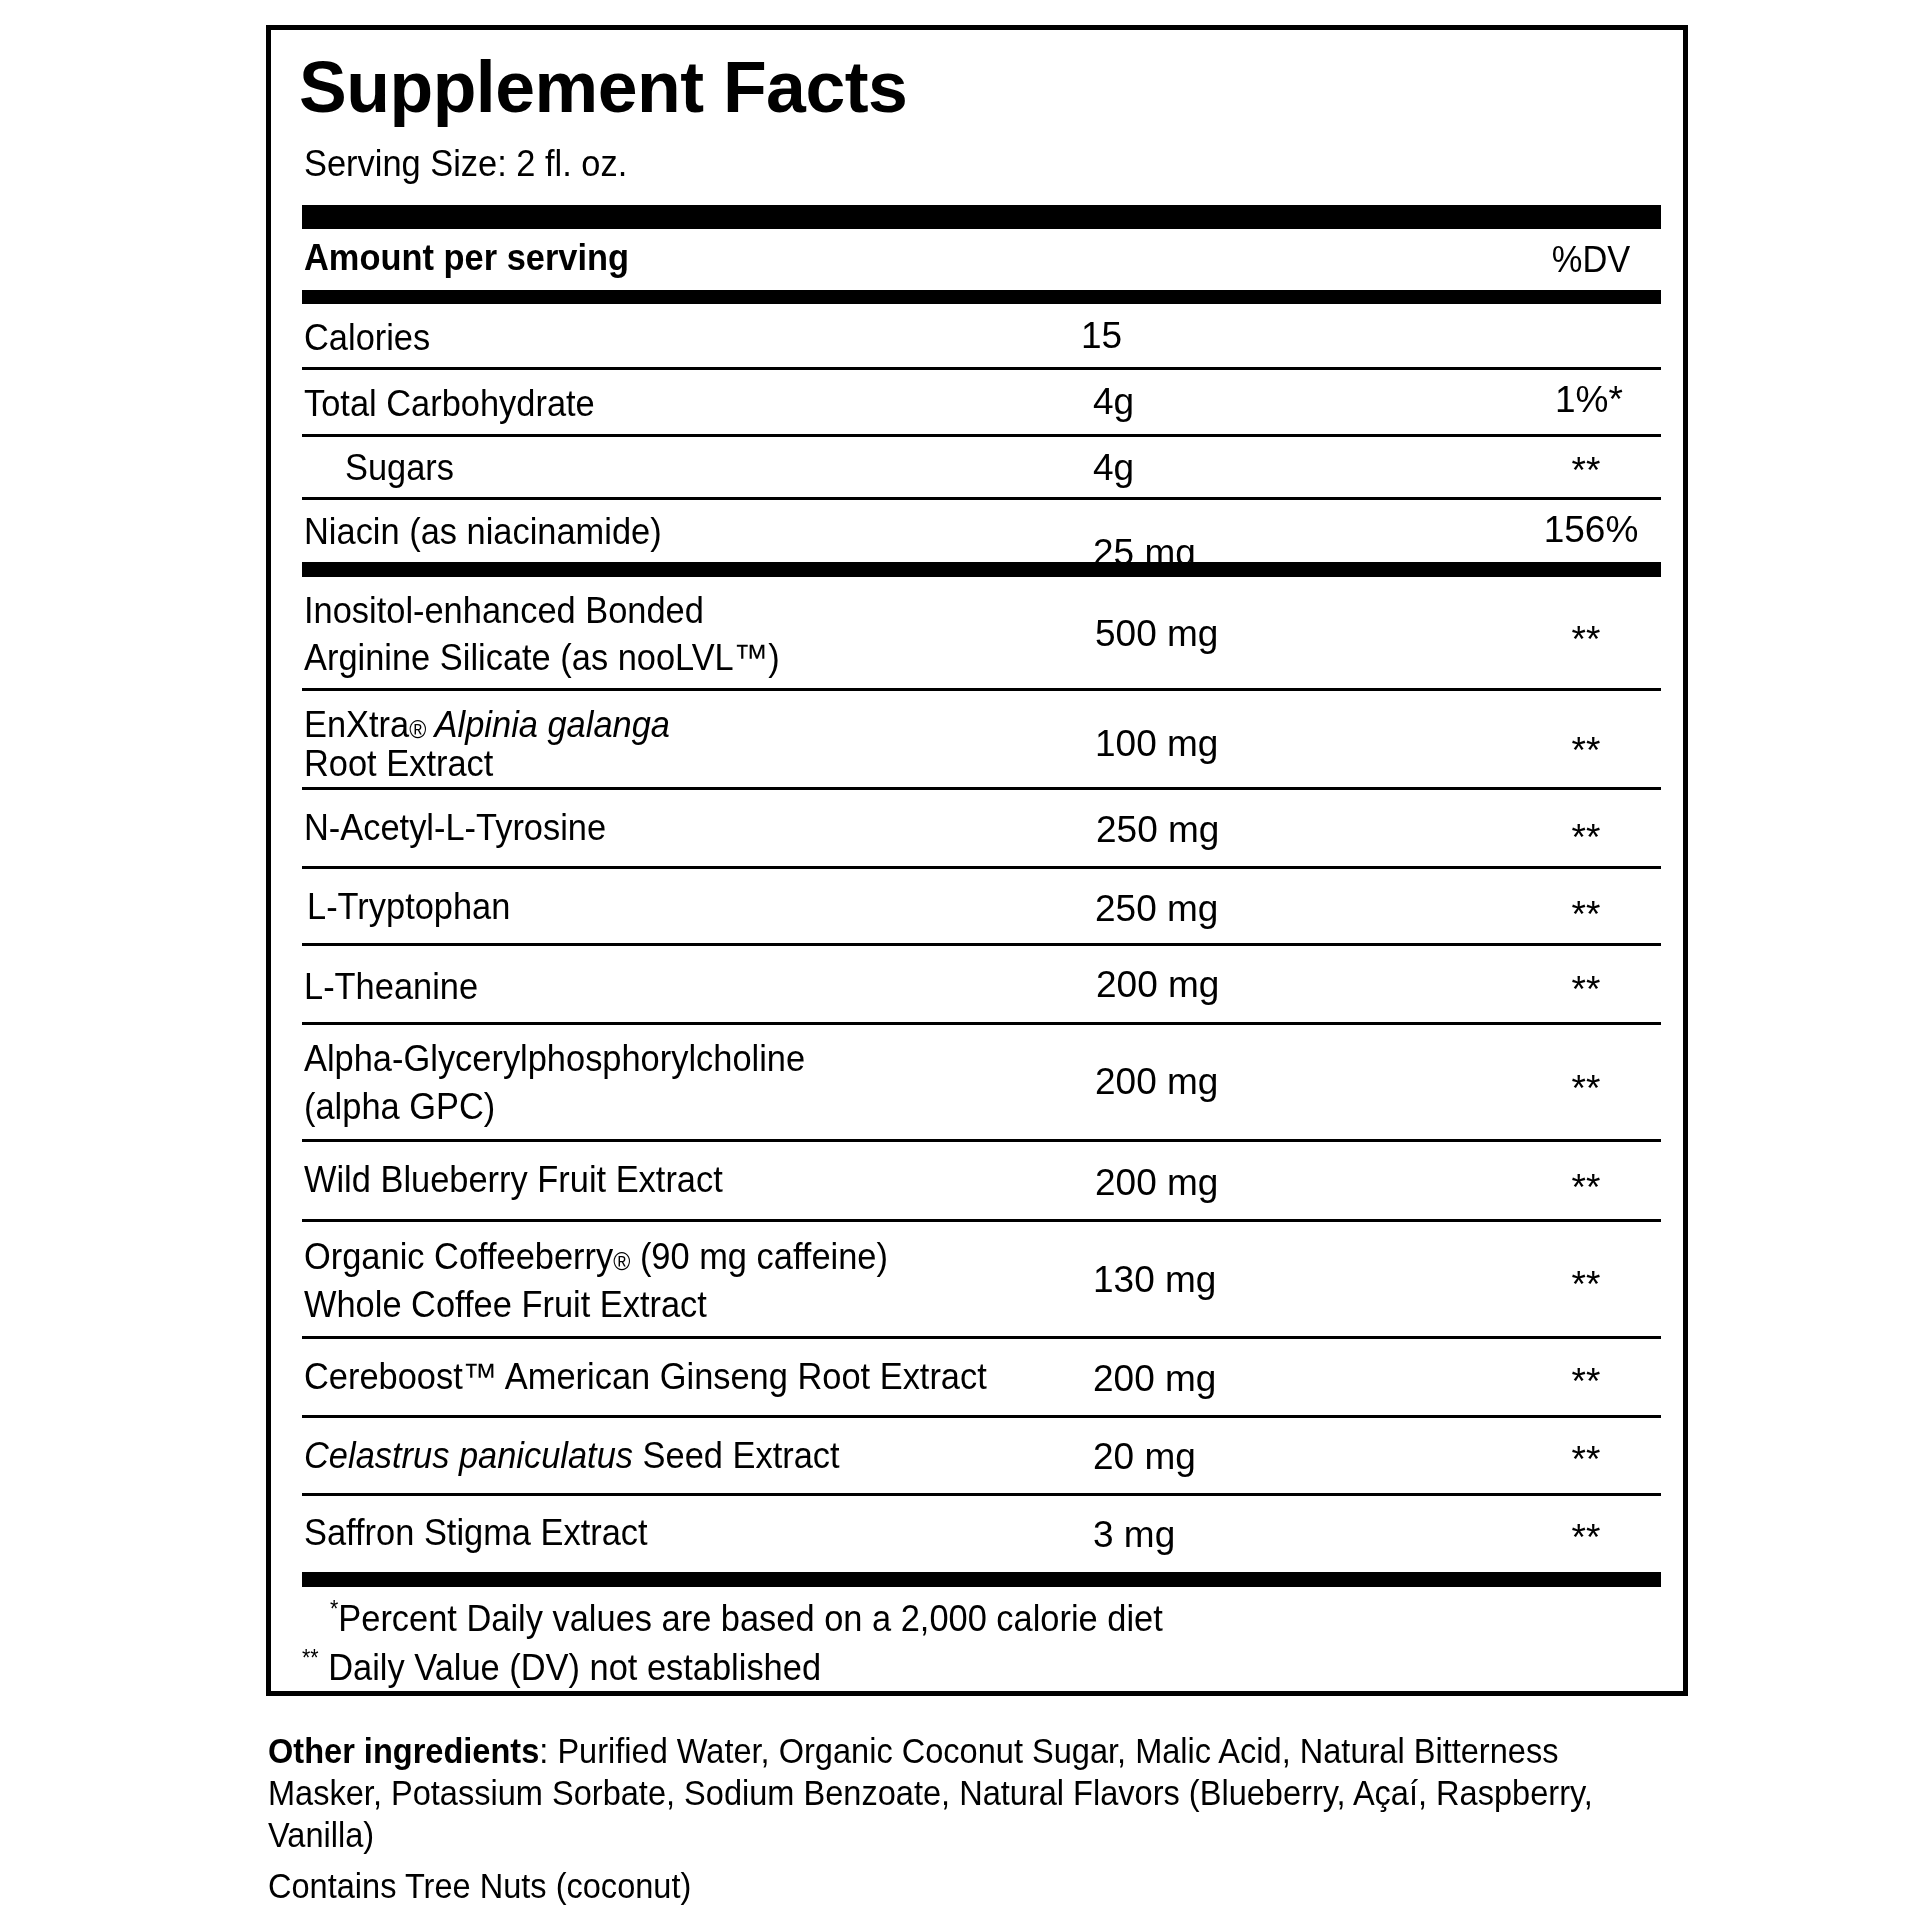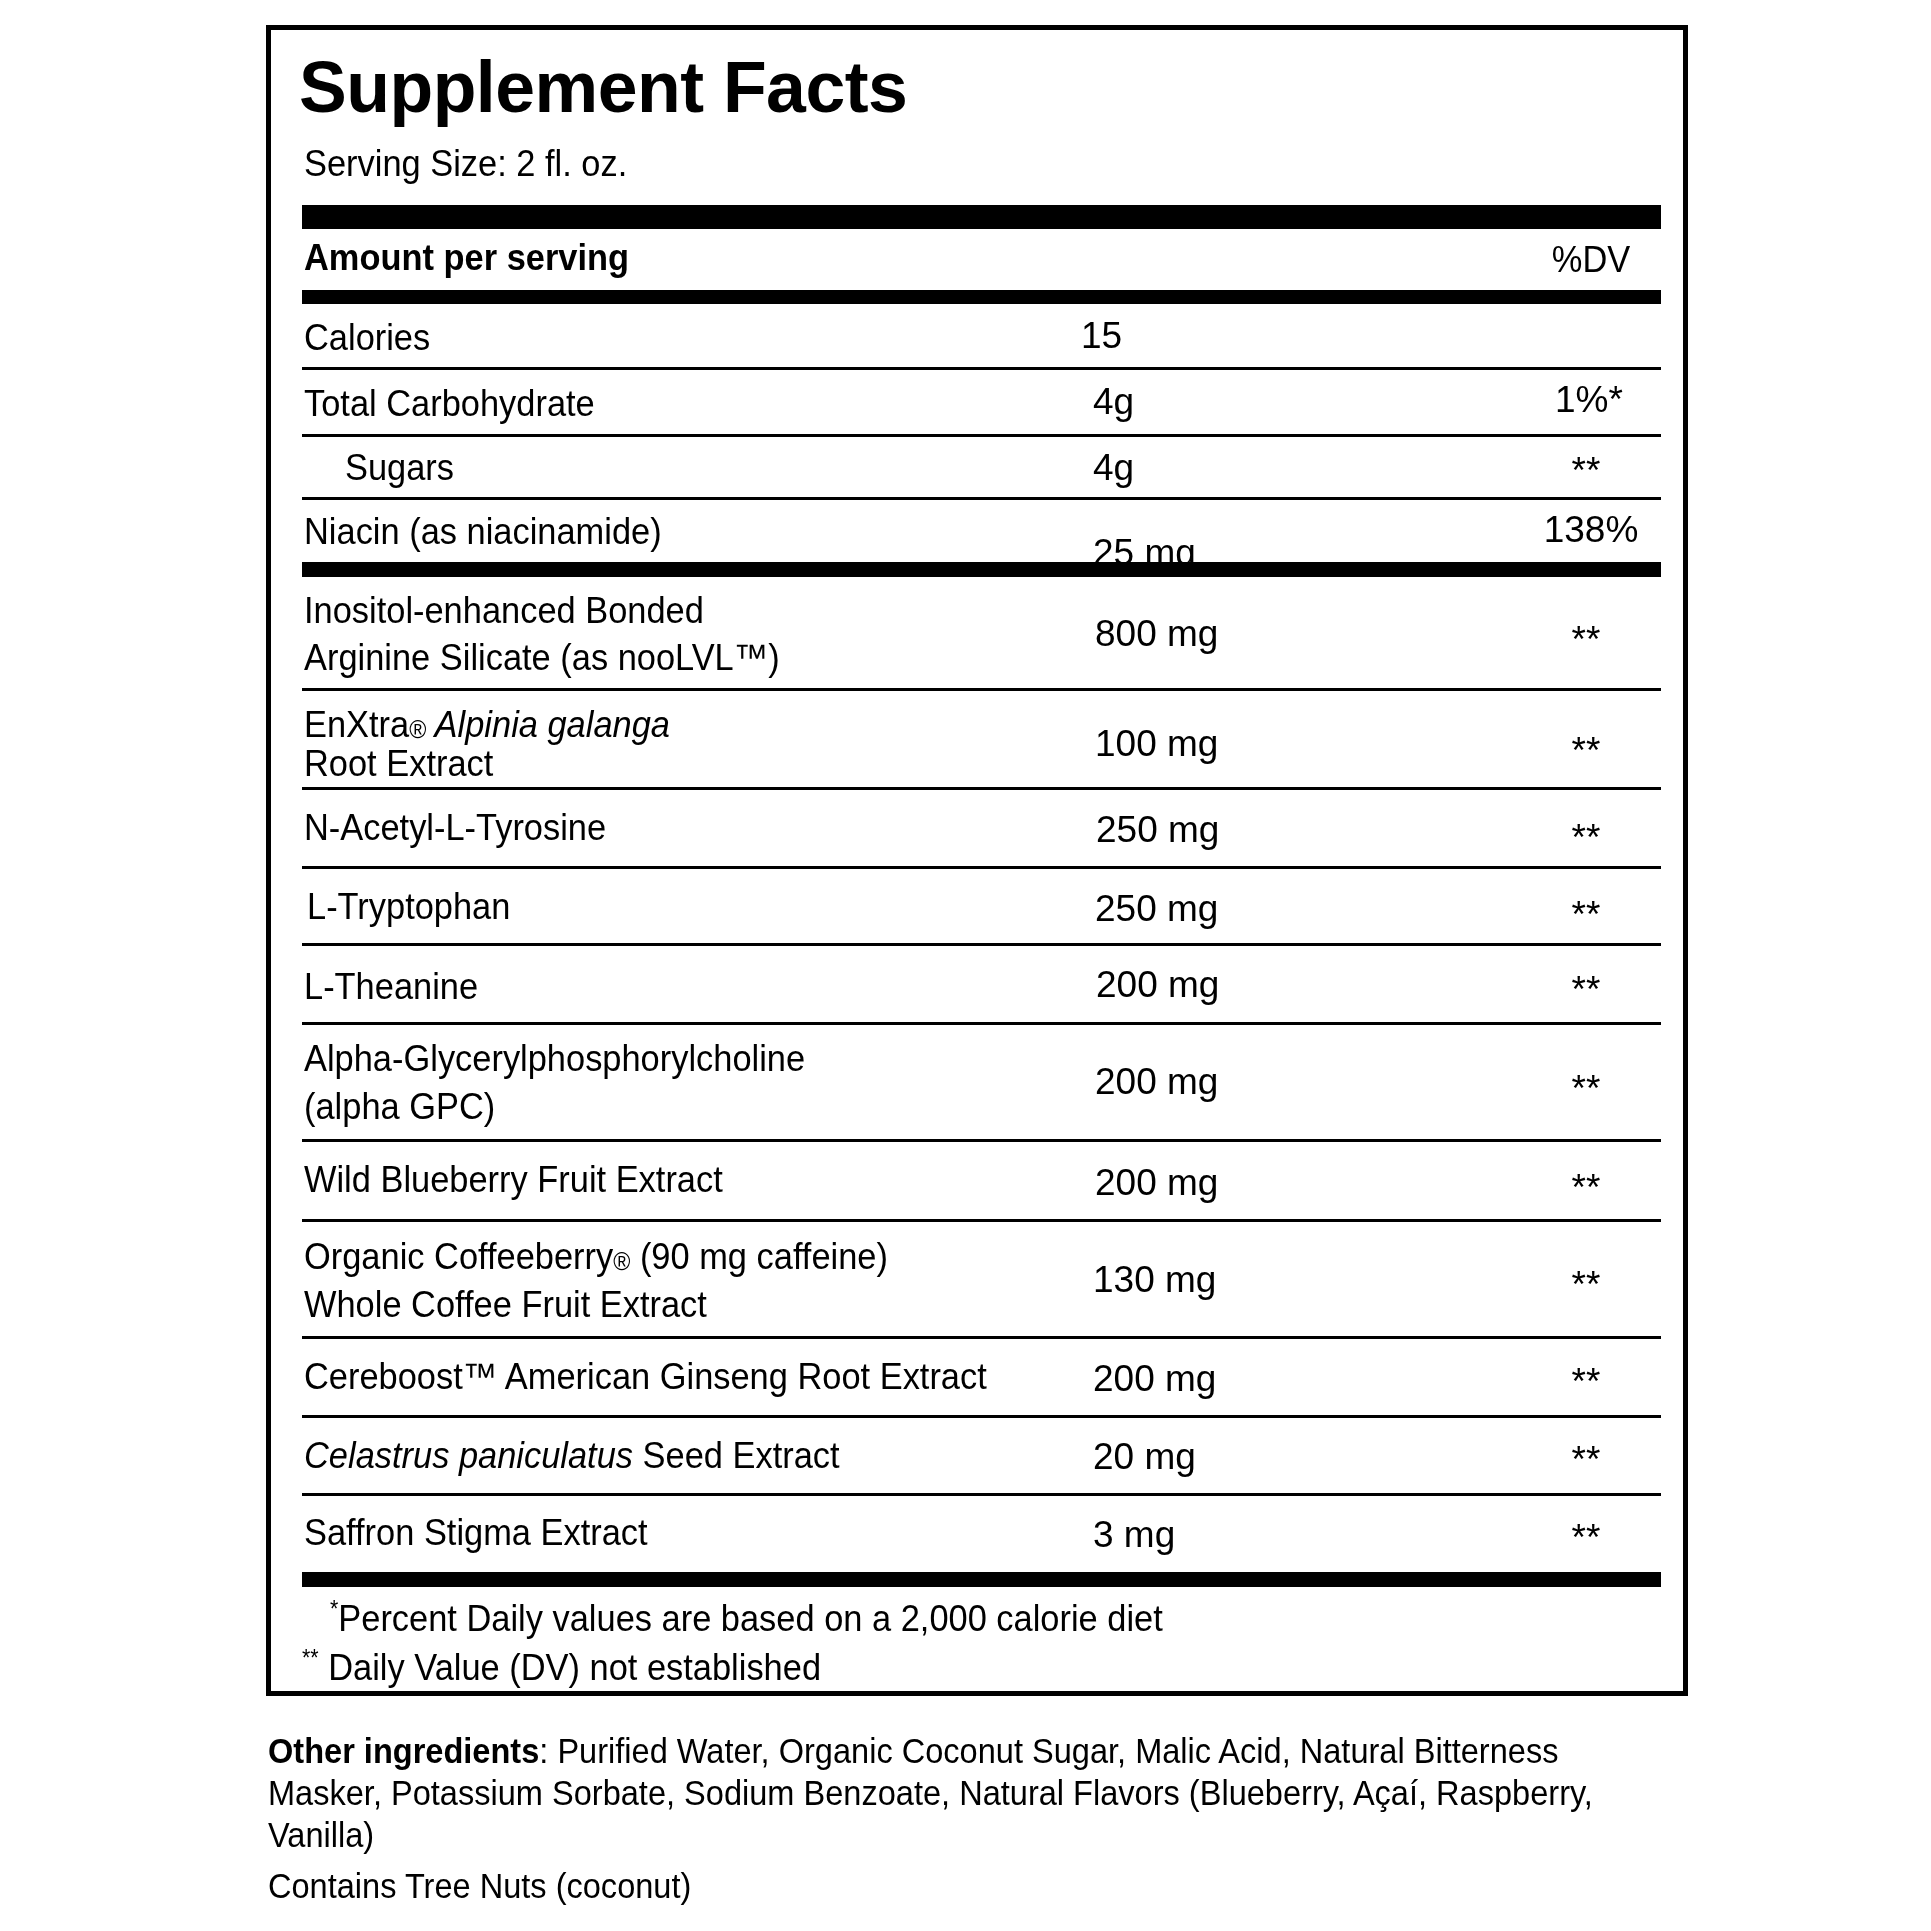--- a/index.html
+++ b/index.html
@@ -53,29 +53,29 @@
 <div>
   <div class="txt" style="left:345px;top:447px;">Sugars</div>
   <div class="amt" style="left:1093px;top:447px;">4g</div>
   <div class="dv" style="left:1509px;top:450px;">**</div>
 </div>
 <div class="hr" style="top:497px;"></div>
 
 <div>
   <div class="txt" style="left:304px;top:511px;">Niacin (as niacinamide)</div>
   <div class="amt" style="left:1093px;top:532px;">25 mg</div>
-  <div class="dv" style="left:1514px;top:509px;">138%</div>
+  <div class="dv" style="left:1514px;top:509px;">156%</div>
 </div>
 
 <div class="bar" style="top:562px;height:14.5px;"></div>
 
 <div>
   <div class="txt" style="left:304px;top:590px;">Inositol-enhanced Bonded</div>
   <div class="txt" style="left:304px;top:637px;">Arginine Silicate (as nooLVL™)</div>
-  <div class="amt" style="left:1095px;top:613px;">800 mg</div>
+  <div class="amt" style="left:1095px;top:613px;">500 mg</div>
   <div class="dv" style="left:1509px;top:619px;">**</div>
 </div>
 <div class="hr" style="top:688px;"></div>
 
 <div>
   <div class="txt" style="left:304px;top:704px;"><span>EnXtra</span><span class="sym">®</span><span class="italic"> Alpinia galanga</span></div>
   <div class="txt" style="left:304px;top:743px;">Root Extract</div>
   <div class="amt" style="left:1095px;top:723px;">100 mg</div>
   <div class="dv" style="left:1509px;top:730px;">**</div>
 </div>

